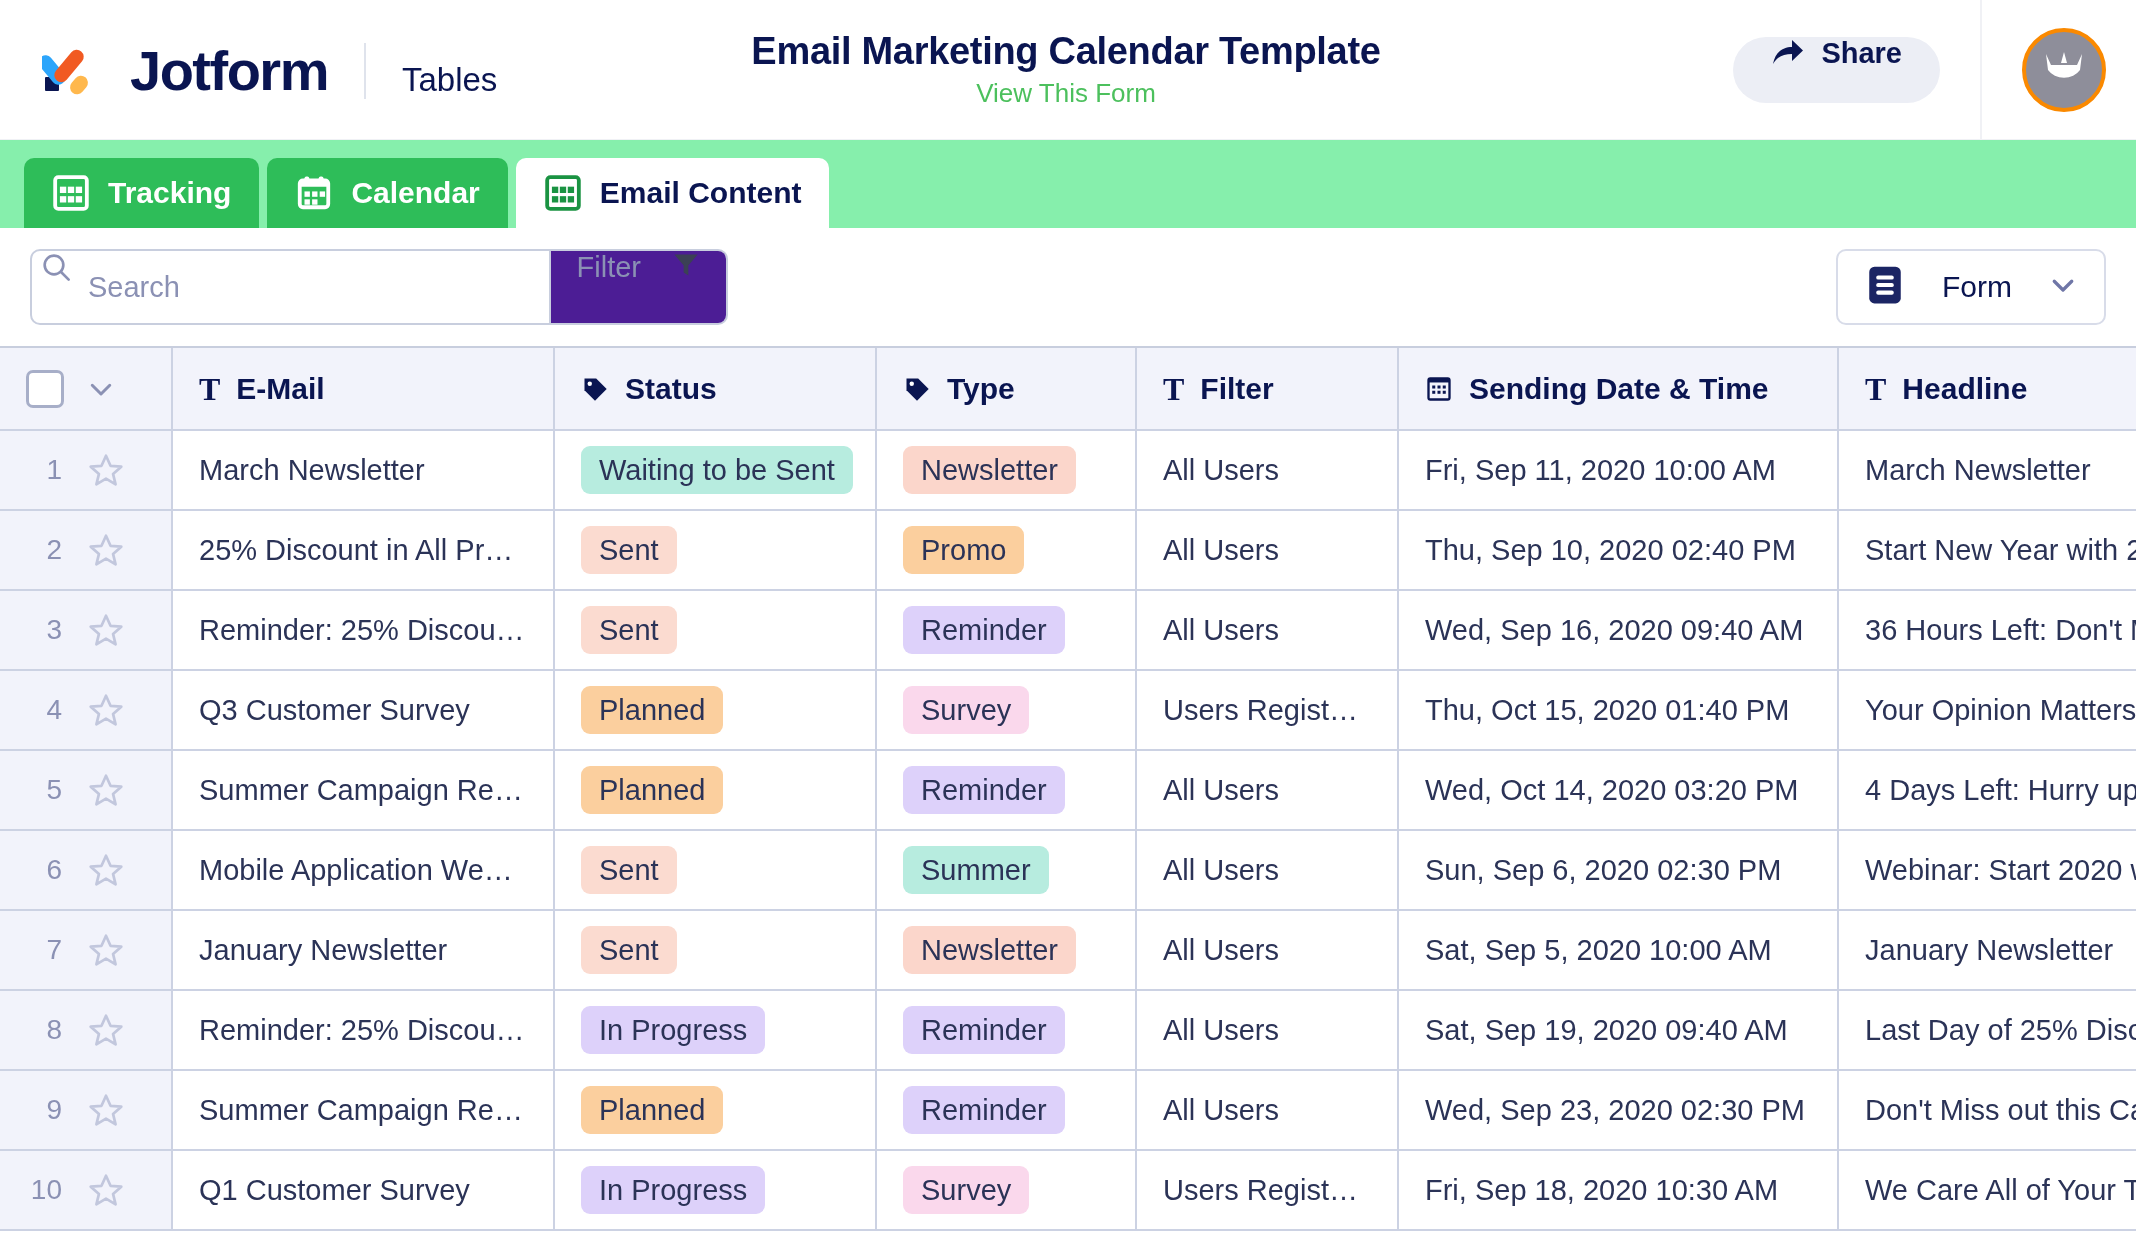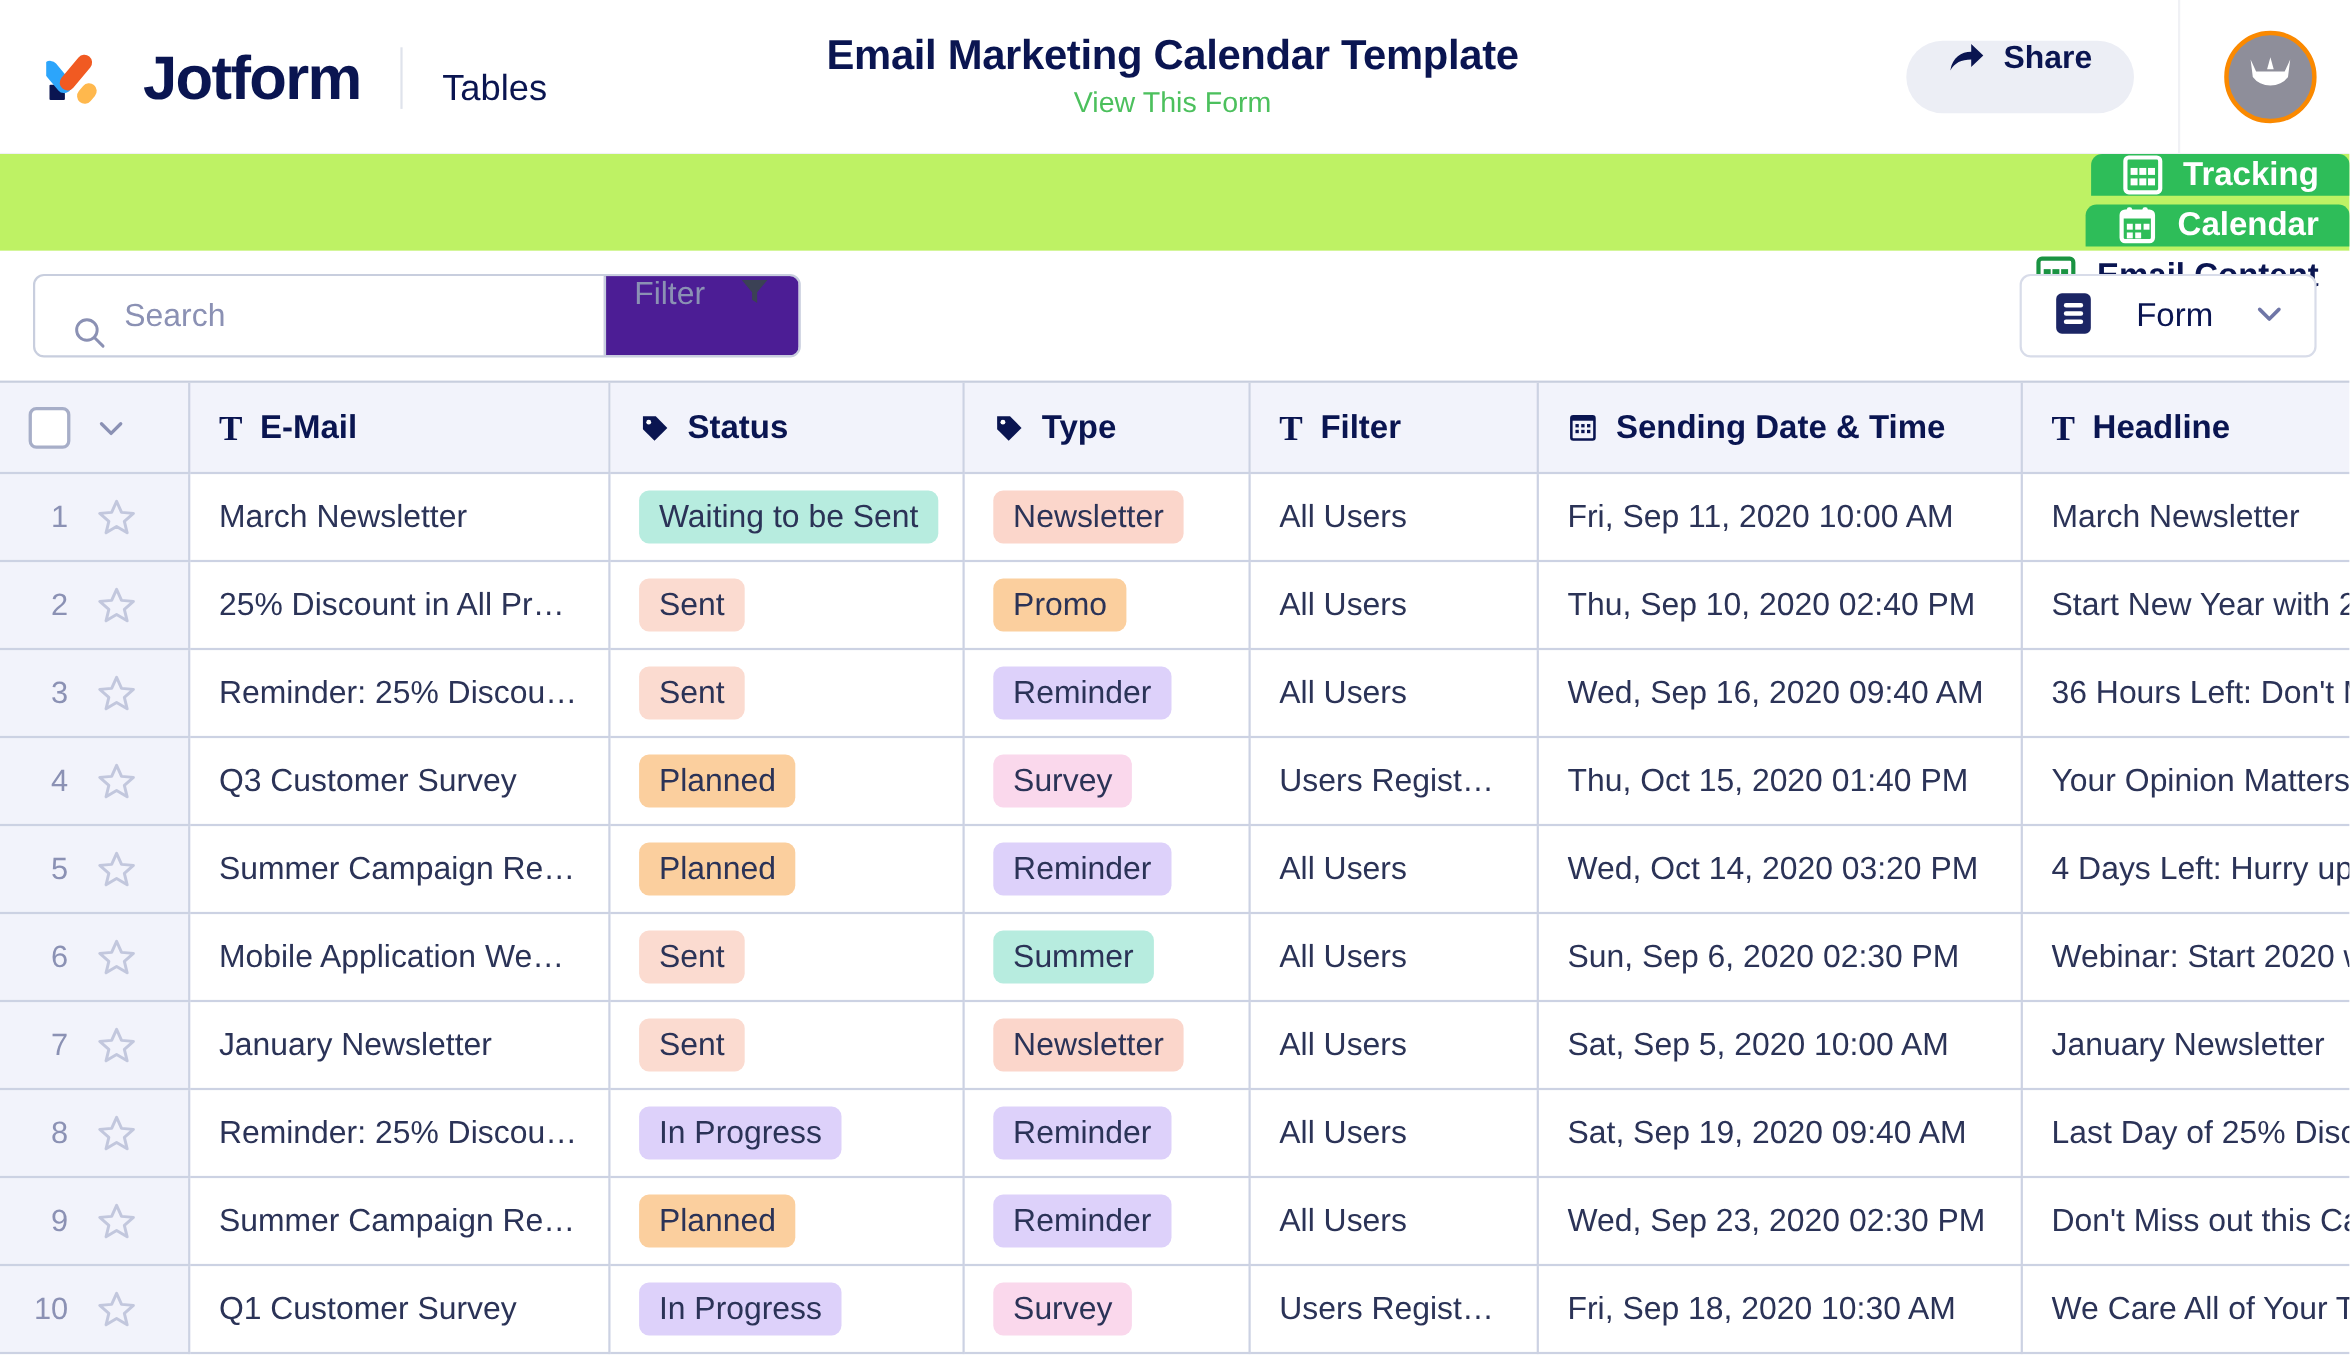--- a/index.html
+++ b/index.html
@@ -102,26 +102,25 @@
   .avatar .cat {
     position: absolute;
     left: 50%; top: 54%;
     transform: translate(-50%, -50%);
     width: 50px; height: 46px;
   }
 
   
   .tabbar {
     height: 88px;
-    background: #bef264;
+    background: #86efac;
     display: flex;
     align-items: flex-end;
     padding-left: 24px;
     gap: 8px;
-    flex-direction: column;
   }
   .tab {
     height: 70px;
     display: flex;
     align-items: center;
     gap: 18px;
     padding: 0 28px;
     border-radius: 10px 10px 0 0;
     cursor: pointer;
     font-size: 30px;
@@ -146,23 +145,23 @@
     width: 698px;
     height: 76px;
     border: 2px solid #c8cede;
     border-radius: 10px;
     overflow: hidden;
     background: #fff;
   }
   .search-input-area {
     flex: 1;
     display: flex;
-    align-items: flex-end;
+    align-items: flex-start;
     gap: 16px;
-    padding-left: 33px;
+    padding-left: 8px;
     height: 100%;
   }
   .search-input-area input {
     border: none; outline: none;
     font-family: inherit;
     font-size: 29px;
     color: #6f76a7;
     background: transparent;
     width: 100%;
     height: 100%;

